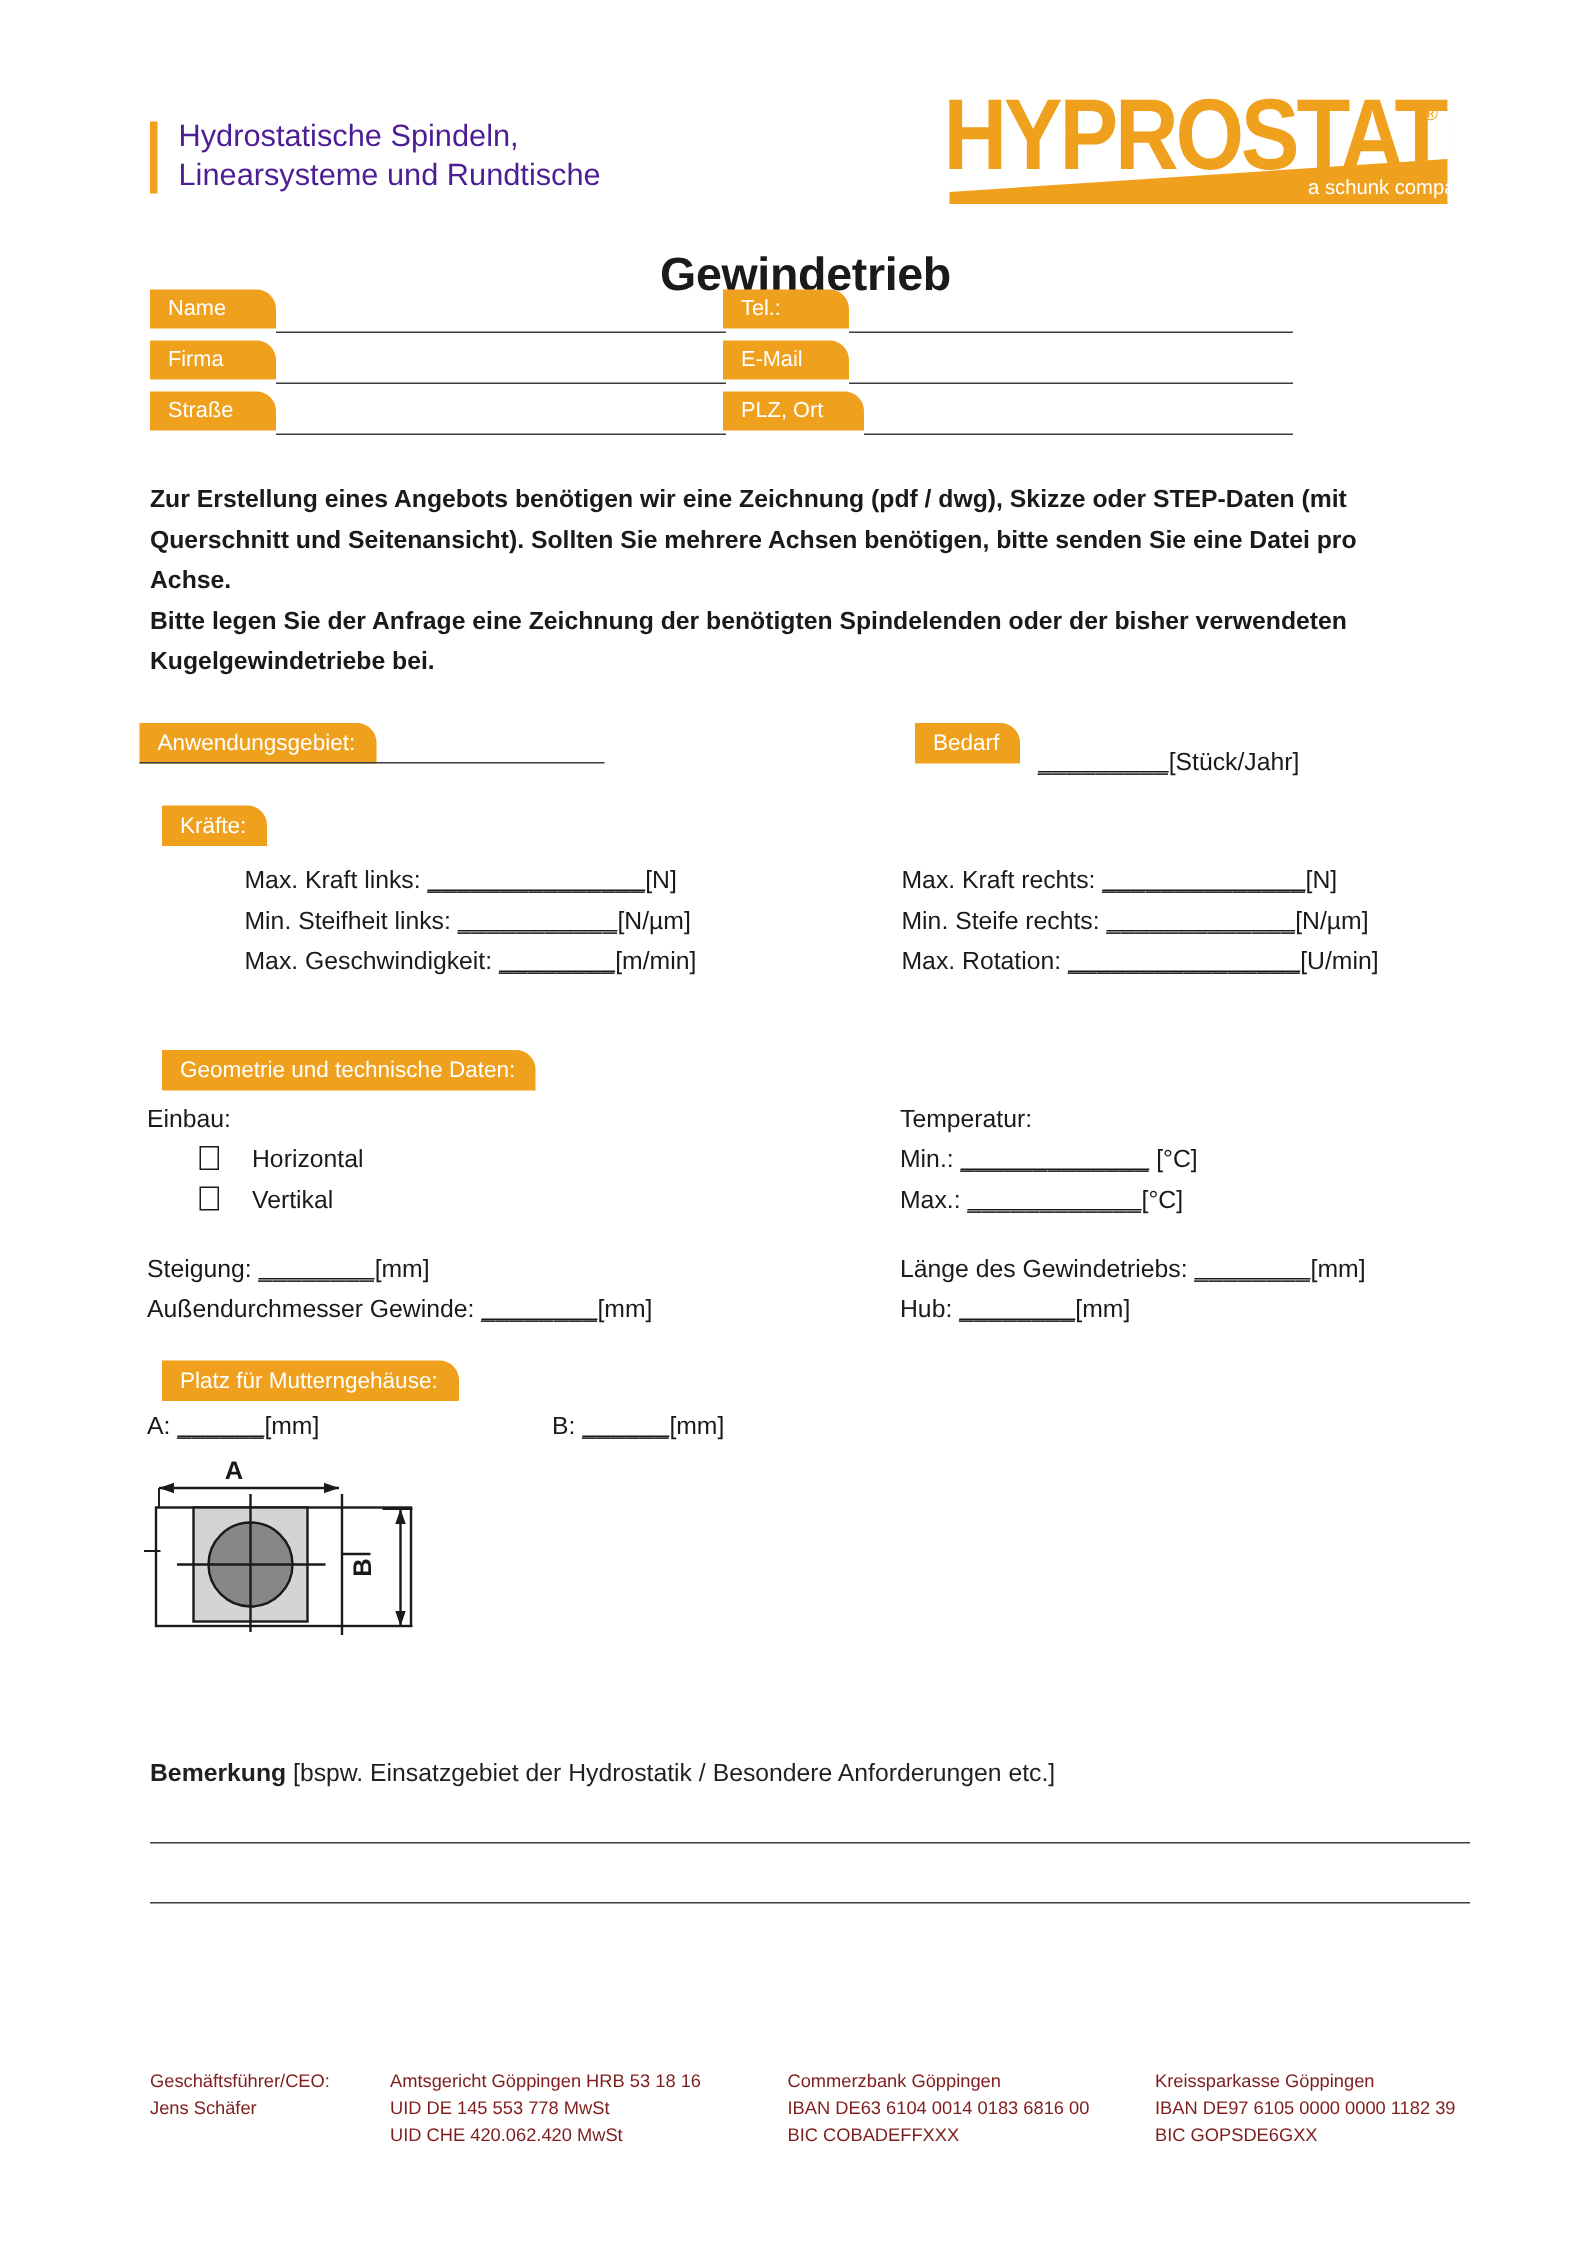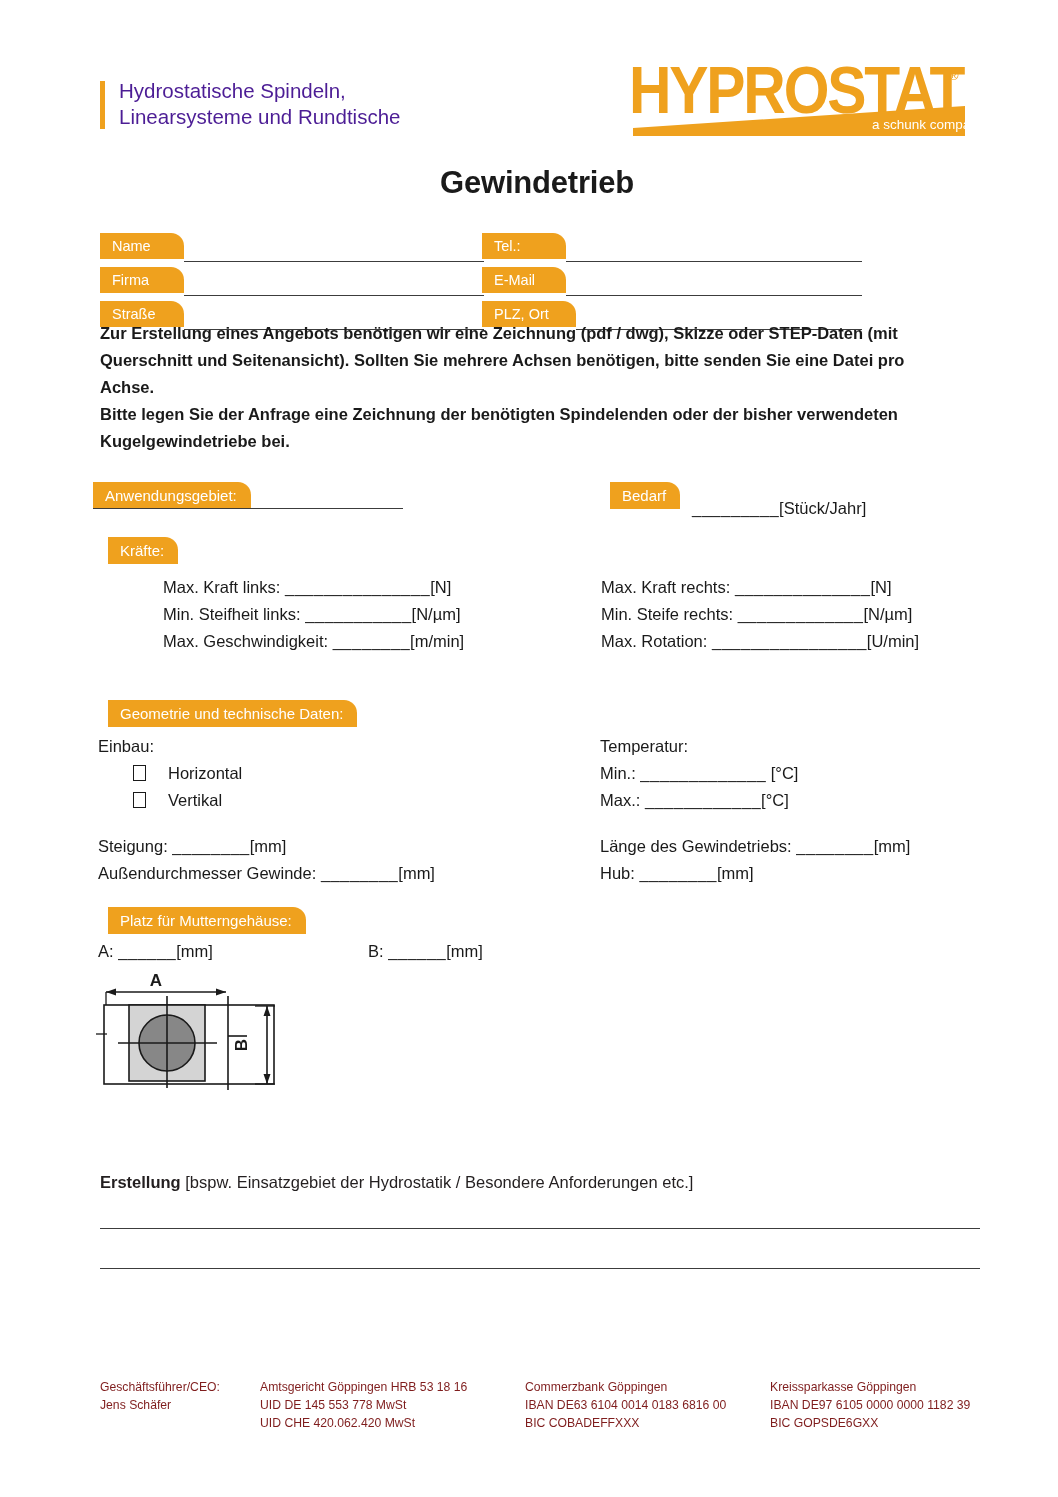--- a/index.html
+++ b/index.html
@@ -36,37 +36,37 @@
     font-size:14.5px; line-height:1;
     padding:0 14px 0 12px;
     height:26px;
     border-top-right-radius:13px;
     box-sizing:border-box;
     white-space:nowrap;
   }
   .tag.big { font-size:15px; height:27px; }
 
   
-  .contact { position:absolute; left:100px; top:193px; width:880px;margin-top:40px; }
+  .contact { position:absolute; left:100px; top:193px; width:880px; }
   .crow { position:relative; height:34px; }
   .crow .tag { position:absolute; left:0; top:0; min-width:84px; }
   .crow .tag.w2 { min-width:94px; }
   .crow .rule { position:absolute; bottom:5px; height:0; border-bottom:1.4px solid #3c3c3c; }
 
   
   .intro {
     position:absolute; left:100px; top:320px; width:860px;
     font-size:16.5px; font-weight:bold; line-height:27px; color:#1a1a1a;
   }
   .intro p { margin:0; }
 
   
   .sec { position:absolute; }
   .fld { font-size:16.5px; line-height:27px; color:#1a1a1a; white-space:nowrap; }
-  .ul { letter-spacing:0.5px;margin-top:20px; }
+  .ul { text-decoration:underline; letter-spacing:0.5px;margin-top:20px; }
 
   .dotline { position:absolute; height:0; border-bottom:1.4px solid #3c3c3c; }
 
   
   .cbox {
     display:inline-block; width:11px; height:14px;
     border:1.4px solid #1a1a1a; vertical-align:-2px;
     margin-right:22px;
   }
 
@@ -290,21 +290,21 @@
       <line x1="160" y1="34" x2="180" y2="34" stroke="#1a1a1a" stroke-width="1.3"></line>
       <line x1="160" y1="112" x2="180" y2="112" stroke="#1a1a1a" stroke-width="1.3"></line>
 
       <text id="dimA" x="61" y="14" fill="#1a1a1a" font-family="Liberation Sans, sans-serif" font-size="17" font-weight="bold" text-anchor="middle">A</text>
       <text id="dimB" x="0" y="0" fill="#1a1a1a" font-family="Liberation Sans, sans-serif" font-size="17" font-weight="bold" text-anchor="middle" transform="translate(152,73) rotate(-90)">B</text>
     </svg>
   </div>
 
   <div class="remark">
     <div class="lbl">
-      <b>Erstellung</b><span> [bspw. Einsatzgebiet der Hydrostatik / Besondere Anforderungen etc.]</span>
+      <b>Bemerkung</b><span> [bspw. Einsatzgebiet der Hydrostatik / Besondere Anforderungen etc.]</span>
     </div>
     <div style="height:34px;"></div>
     <div class="line"></div>
     <div style="height:39px;"></div>
     <div class="line"></div>
   </div>
 
   <div class="footer">
     <div class="col">
       <div>Geschäftsführer/CEO:</div>

